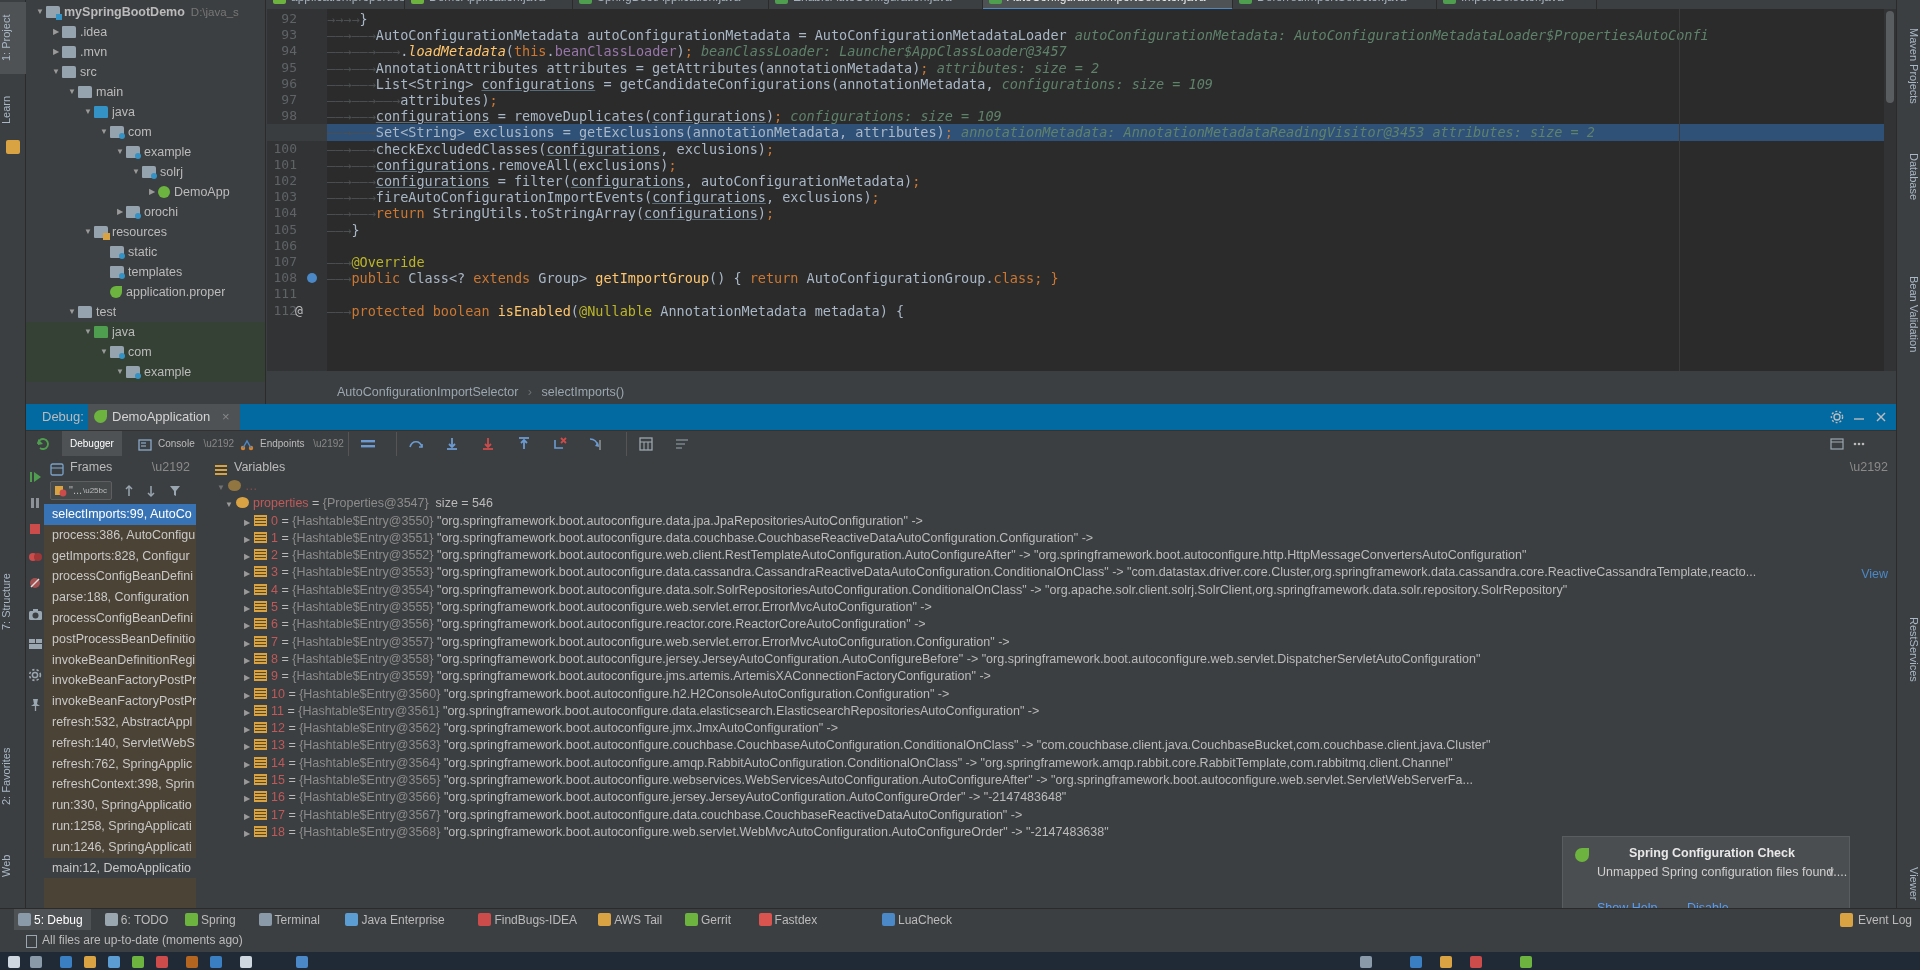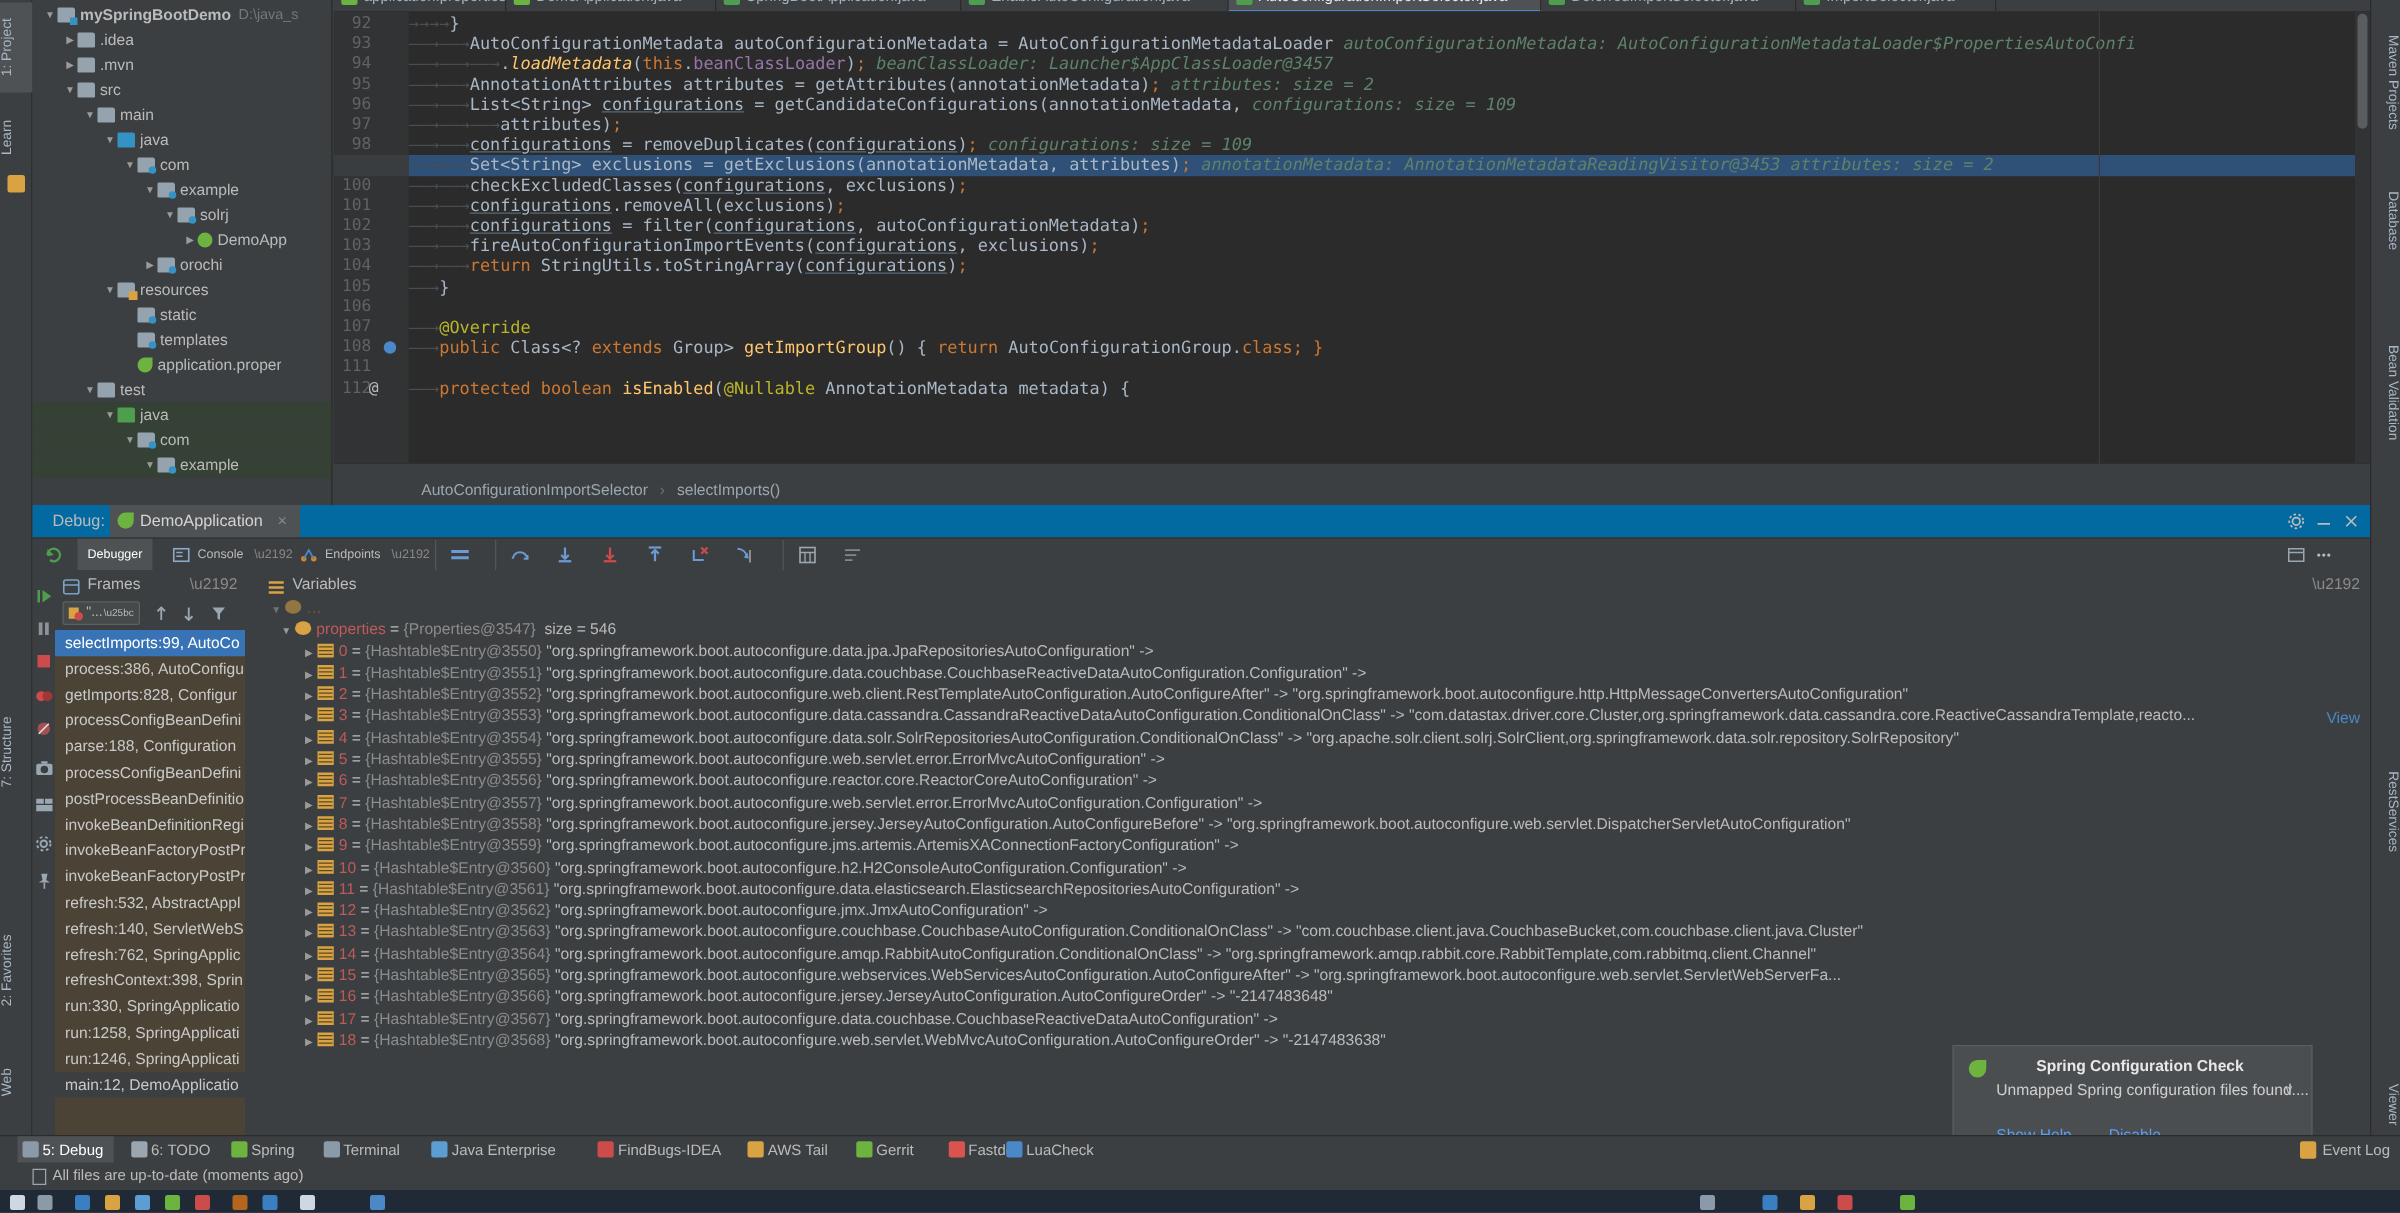--- a/index.html
+++ b/index.html
@@ -709,21 +709,21 @@
     </div>
   <div class="btab sel" style="left: 14px;"><span class="bic" style="background:#8a9aa8;border-radius:2px"></span><span>5: Debug</span></div>
       <div class="btab" style="left: 100.8px;"><span class="bic" style="background:#9aa7b0;border-radius:2px"></span><span>6: TODO</span></div>
       <div class="btab" style="left: 181px;"><span class="bic" style="background:#6cb33f;border-radius:2px"></span><span>Spring</span></div>
       <div class="btab" style="left: 254.6px;"><span class="bic" style="background:#8a9aa8;border-radius:2px"></span><span>Terminal</span></div>
       <div class="btab" style="left: 341.4px;"><span class="bic" style="background:#5c9dd4;border-radius:2px"></span><span>Java Enterprise</span></div>
       <div class="btab" style="left: 474.4px;"><span class="bic" style="background:#cc4b4b;border-radius:2px"></span><span>FindBugs-IDEA</span></div>
       <div class="btab" style="left: 594.2px;"><span class="bic" style="background:#d9a343;border-radius:2px"></span><span>AWS Tail</span></div>
       <div class="btab" style="left: 681px;"><span class="bic" style="background:#6cb33f;border-radius:2px"></span><span>Gerrit</span></div>
       <div class="btab" style="left: 754.6px;"><span class="bic" style="background:#d9534f;border-radius:2px"></span><span>Fastdex</span></div>
-      <div class="btab" style="left: 801px;"><span class="bic" style="background:#4a88c7;border-radius:2px"></span><span>LuaCheck</span></div>
+      <div class="btab" style="left: 878px;"><span class="bic" style="background:#4a88c7;border-radius:2px"></span><span>LuaCheck</span></div>
     </div>
 
   <div class="status">
     <div class="stxt">
       <span style="position:absolute;left:0;top:2px;width:11px;height:13px;border:1px solid #9aa7b0;"></span>
       <span>All files are up-to-date (moments ago)</span>
     </div>
   </div>
 
   <div class="taskbar">

